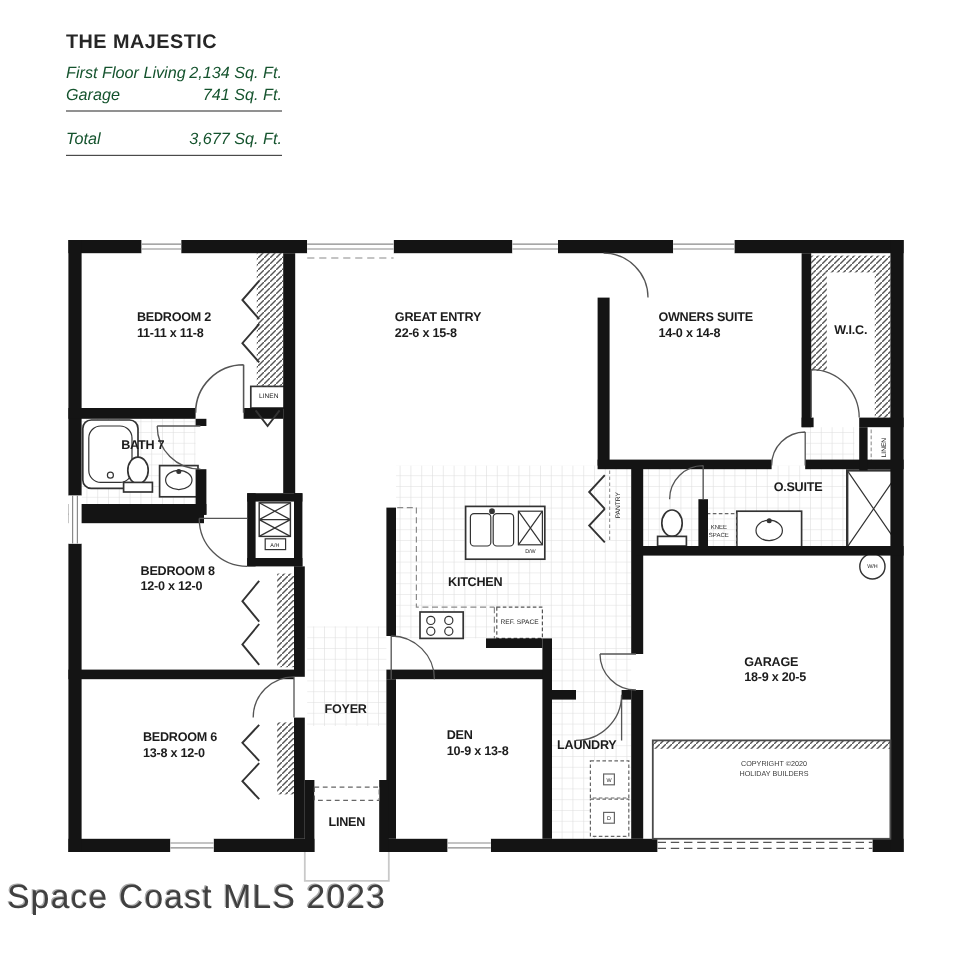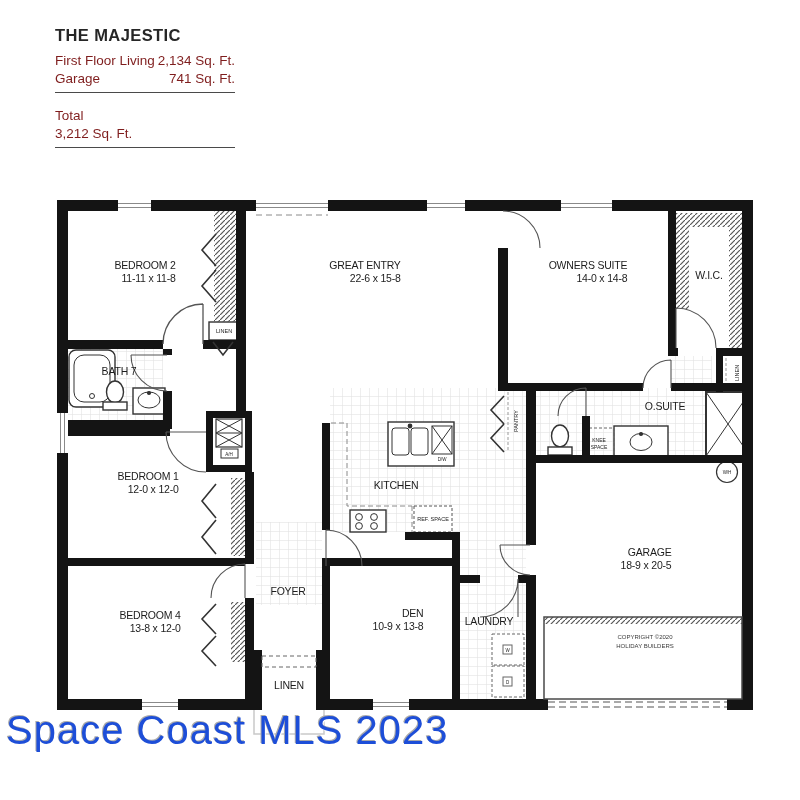--- a/index.html
+++ b/index.html
@@ -3,36 +3,36 @@
 <meta charset="utf-8">
 <style>
   html,body{margin:0;padding:0;background:#ffffff;}
   #stage{position:relative;width:800px;height:768px;background:#ffffff;overflow:hidden;
          font-family:"Liberation Sans",sans-serif;}
   svg{position:absolute;left:0;top:0;}
 
   
   .tb{position:absolute;left:55px;top:26px;width:180px;}
   .tb-title{font-size:16.5px;font-weight:bold;letter-spacing:.4px;color:#262626;margin-bottom:7px;}
-  .tb-row{display:flex;justify-content:space-between;font-size:13.5px;color:#7f1d1d;line-height:18px;}
+  .tb-row{display:flex;justify-content:space-between;font-size:13.5px;color:#14532d;line-height:18px;font-style:italic;}
   .tb-sep{border-top:1.5px solid #4a4a4a;margin:4px 0 4px 0;}
-  .tb-row.total{margin-top:14px;flex-direction:column;}
+  .tb-row.total{margin-top:14px;}
 
   
-  .rl{position:absolute;transform:translate(-50%,-50%);text-align:right;
-      font-size:10.5px;line-height:1.25;color:#1c1c1c;letter-spacing:-0.2px;white-space:nowrap;}
+  .rl{position:absolute;transform:translate(-50%,-50%);text-align:left;
+      font-size:10.5px;line-height:1.25;color:#1c1c1c;letter-spacing:-0.2px;white-space:nowrap;font-weight:bold;}
   
   .sm{position:absolute;transform:translate(-50%,-50%);font-size:5.5px;color:#1c1c1c;
       text-align:center;white-space:nowrap;letter-spacing:0;}
   .sm.rot{transform:translate(-50%,-50%) rotate(-90deg);}
   .sm.wrap{white-space:normal;width:26px;font-size:5px;line-height:1.3;}
   .sm.t4{font-size:4.5px;}
   .cp{position:absolute;transform:translate(-50%,-50%);font-size:6px;color:#3a3a3a;
       text-align:center;line-height:1.5;white-space:nowrap;}
-  .watermark{position:absolute;left:6px;top:708px;font-size:40px;color:#1d4ed8;
+  .watermark{position:absolute;left:6px;top:732px;font-size:28px;color:#404040;
       letter-spacing:1px;text-shadow:-1px -1px 0 #ababab,1px 1px 1px #ffffff;}
 </style>
 </head>
 <body>
 
 <div id="stage">
 
   <svg width="800" height="800" viewBox="0 0 800 800">
     <defs>
       <pattern id="tile" width="9" height="9" patternUnits="userSpaceOnUse">
@@ -275,21 +275,21 @@
       <span>First Floor Living</span>
       <span>2,134 Sq. Ft.</span>
     </div>
     <div class="tb-row">
       <span>Garage</span>
       <span>741 Sq. Ft.</span>
     </div>
     <div class="tb-sep"></div>
     <div class="tb-row total">
       <span>Total</span>
-      <span>3,212 Sq. Ft.</span>
+      <span>3,677 Sq. Ft.</span>
     </div>
     <div class="tb-sep"></div>
   </div>
 
   <div class="rl" style="left:145px;top:272px">
     <div>BEDROOM 2</div>
       <div>11-11 x 11-8</div>
   </div>
   <div class="rl" style="left:365px;top:272px">
     <div>GREAT ENTRY</div>
@@ -299,31 +299,31 @@
     <div>OWNERS SUITE</div>
       <div>14-0 x 14-8</div>
   </div>
   <div class="rl" style="left:709px;top:276px">
     <div>W.I.C.</div>
   </div>
   <div class="rl" style="left:119px;top:372px">
     <div>BATH 7</div>
   </div>
   <div class="rl" style="left:148px;top:483px">
-    <div>BEDROOM 1</div>
+    <div>BEDROOM 8</div>
       <div>12-0 x 12-0</div>
   </div>
   <div class="rl" style="left:396px;top:486px">
     <div>KITCHEN</div>
   </div>
   <div class="rl" style="left:665px;top:407px">
     <div>O.SUITE</div>
   </div>
   <div class="rl" style="left:150px;top:622px">
-    <div>BEDROOM 4</div>
+    <div>BEDROOM 6</div>
       <div>13-8 x 12-0</div>
   </div>
   <div class="rl" style="left:288px;top:592px">
     <div>FOYER</div>
   </div>
   <div class="rl" style="left:398px;top:620px">
     <div>DEN</div>
       <div>10-9 x 13-8</div>
   </div>
   <div class="rl" style="left:489px;top:622px">

